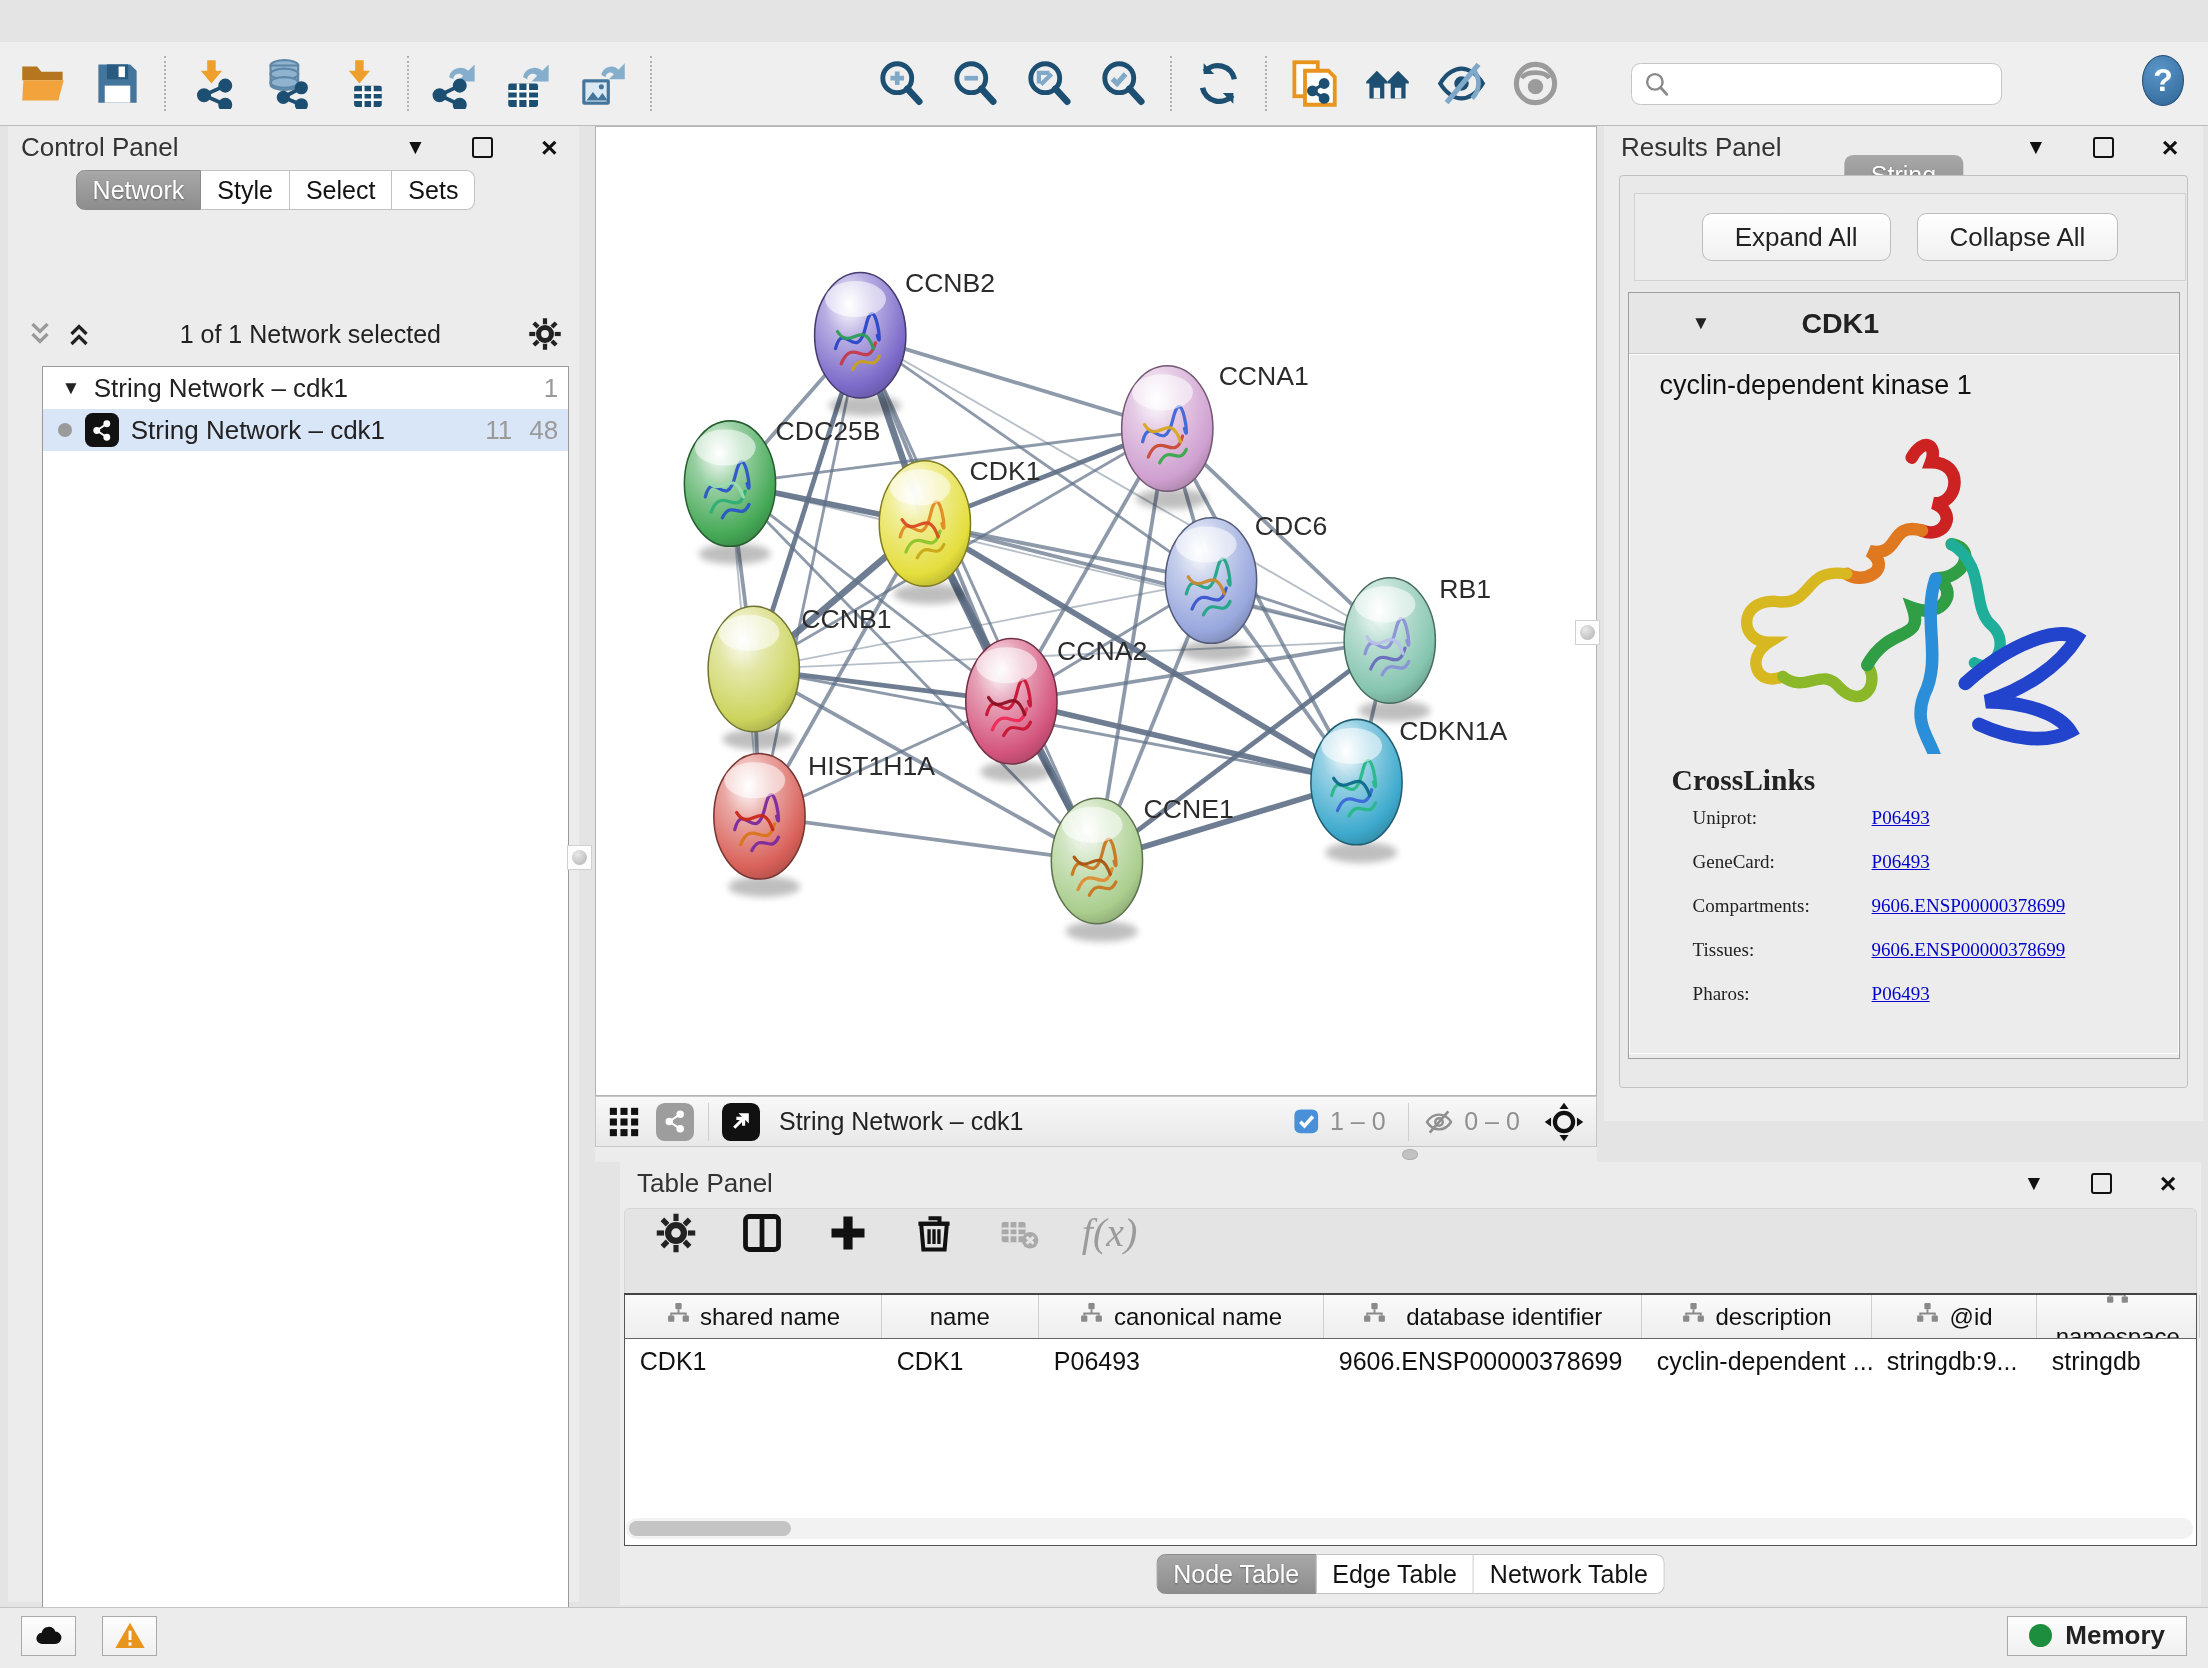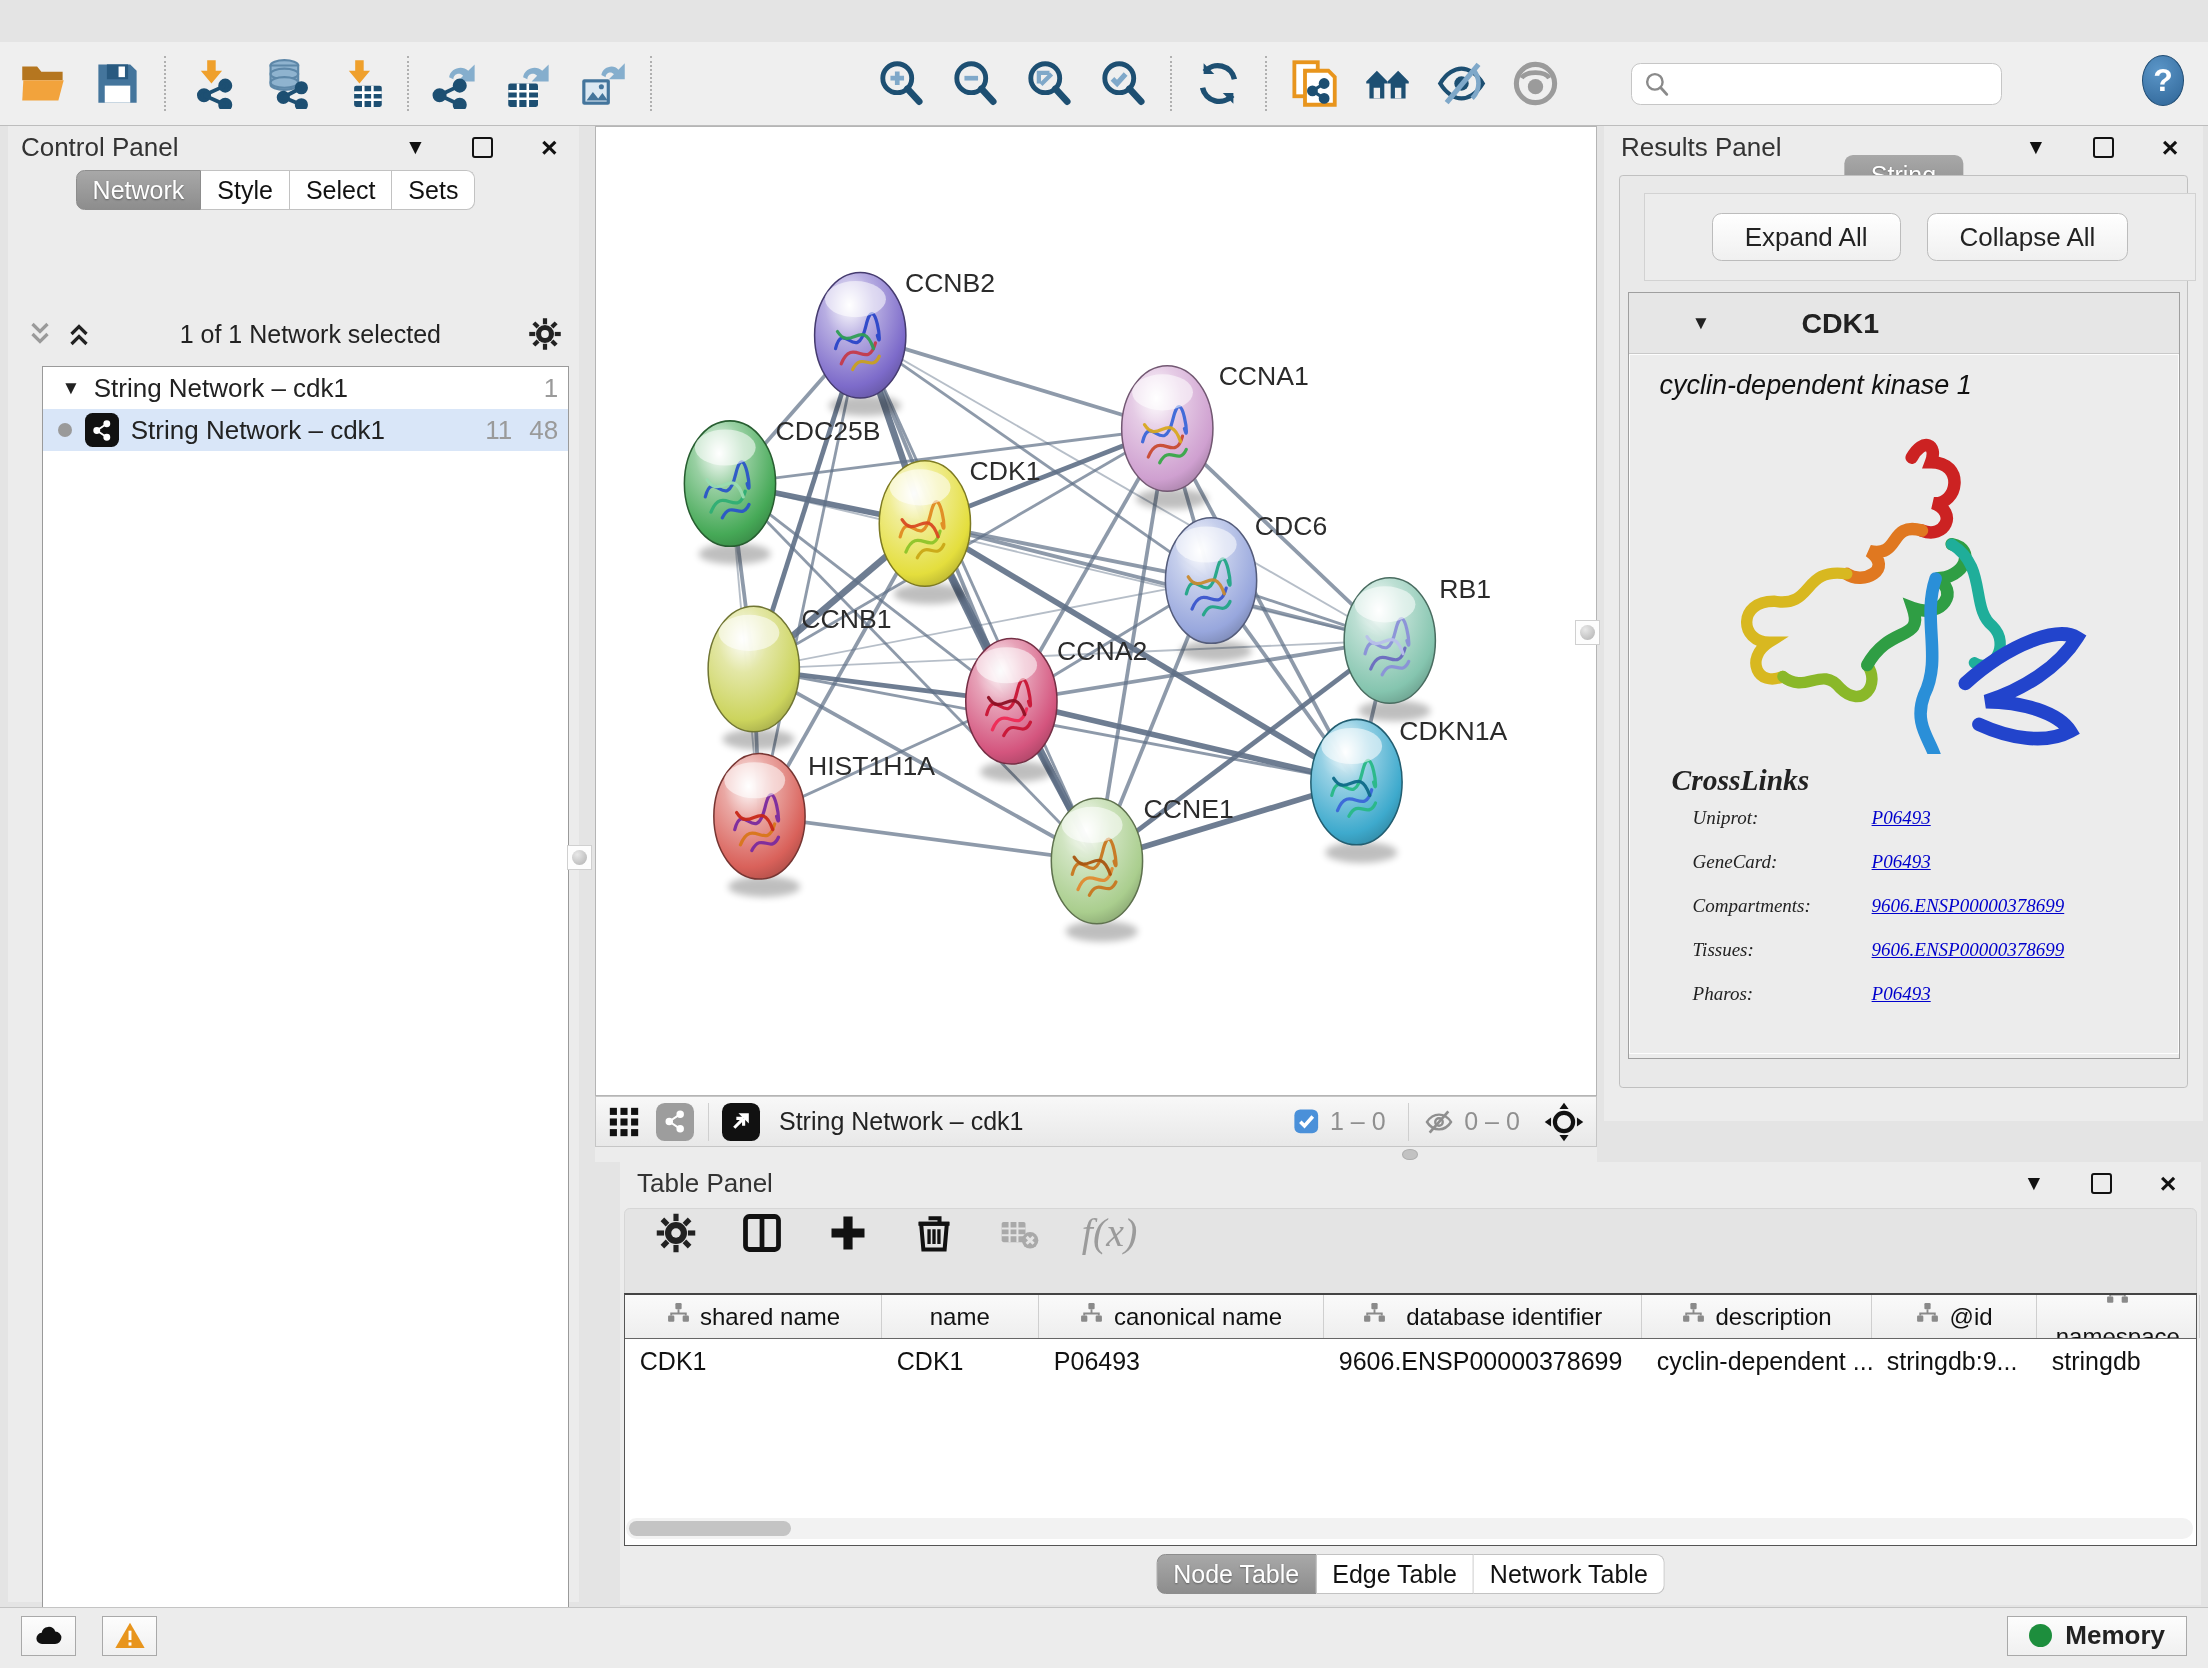--- a/index.html
+++ b/index.html
@@ -67,26 +67,26 @@
   .split-handle .c{width:15px;height:15px;border-radius:50%;background:radial-gradient(circle at 35% 30%,#e8e8e8,#b0b0b0);}
   
   #results-panel{position:absolute;left:1604px;top:126px;width:599px;height:995px;background:#ececec;}
   #rp-tab{position:absolute;left:50%;top:28.5px;transform:translateX(-50%);height:42px;padding:0 27px;
     background:linear-gradient(#a8a8a8,#8d8d8d);color:#fff;font-size:25px;border-radius:8.6px;
     display:flex;align-items:center;text-shadow:0 1px 1.9px rgba(0,0,0,.35);}
   #rp-body{position:absolute;left:15px;top:49px;width:569px;height:913px;background:#e9e9e9;
     border:1.9px solid #c0c0c0;border-radius:3.8px;}
   .rp-btn{height:48px;padding:0 32px;background:linear-gradient(#ffffff,#f0f0f0);border:1.9px solid #bcbcbc;
     border-radius:9.5px;font-size:26px;color:#222;display:flex;align-items:center;}
-  #rp-btnrow{position:absolute;left:24px;top:17px;width:552px;height:88px;border:1.9px solid #d2d2d2;
+  #rp-btnrow{position:absolute;left:14px;top:17px;width:552px;height:88px;border:1.9px solid #d2d2d2;
     background:#ececec;display:flex;align-items:center;justify-content:center;gap:26px;}
   #rp-entry{position:absolute;left:7.6px;top:116px;width:552px;height:767px;border:1.9px solid #9f9f9f;background:#ececec;}
   #rp-entry-head{height:61px;display:flex;align-items:center;border-bottom:1.9px solid #c9c9c9;background:#e6e6e6;}
   #rp-entry-name{font-size:28.5px;font-weight:bold;margin-left:91px;}
-  #rp-entry-body{position:relative;height:700px;border:1.9px solid #fdfdfd;background:#ececec;overflow:hidden;font-style:italic;}
+  #rp-entry-body{position:relative;height:700px;border:1.9px solid #fdfdfd;background:#ececec;overflow:hidden;}
   #rp-desc{font-size:27px;color:#111;margin:15px 0 0 30px;}
   #structure-svg{position:absolute;left:38px;top:57px;}
   #crosslinks{position:absolute;left:42px;top:409px;font-family:"Liberation Serif","DejaVu Serif",serif;}
   #crosslinks-title{font-size:29.5px;font-weight:bold;margin-bottom:9.5px;}
   .cl-row{display:flex;font-size:19px;height:44px;align-items:flex-start;}
   .cl-label{width:200px;padding-left:21px;}
   .cl-link{color:#0000cc;text-decoration:underline;}
   
   #table-panel{position:absolute;left:620px;top:1162px;width:1581px;height:443px;background:#ececec;}
   #tp-toolbar{position:absolute;left:3.8px;top:46px;width:1573px;height:86px;background:#e4e4e4;

